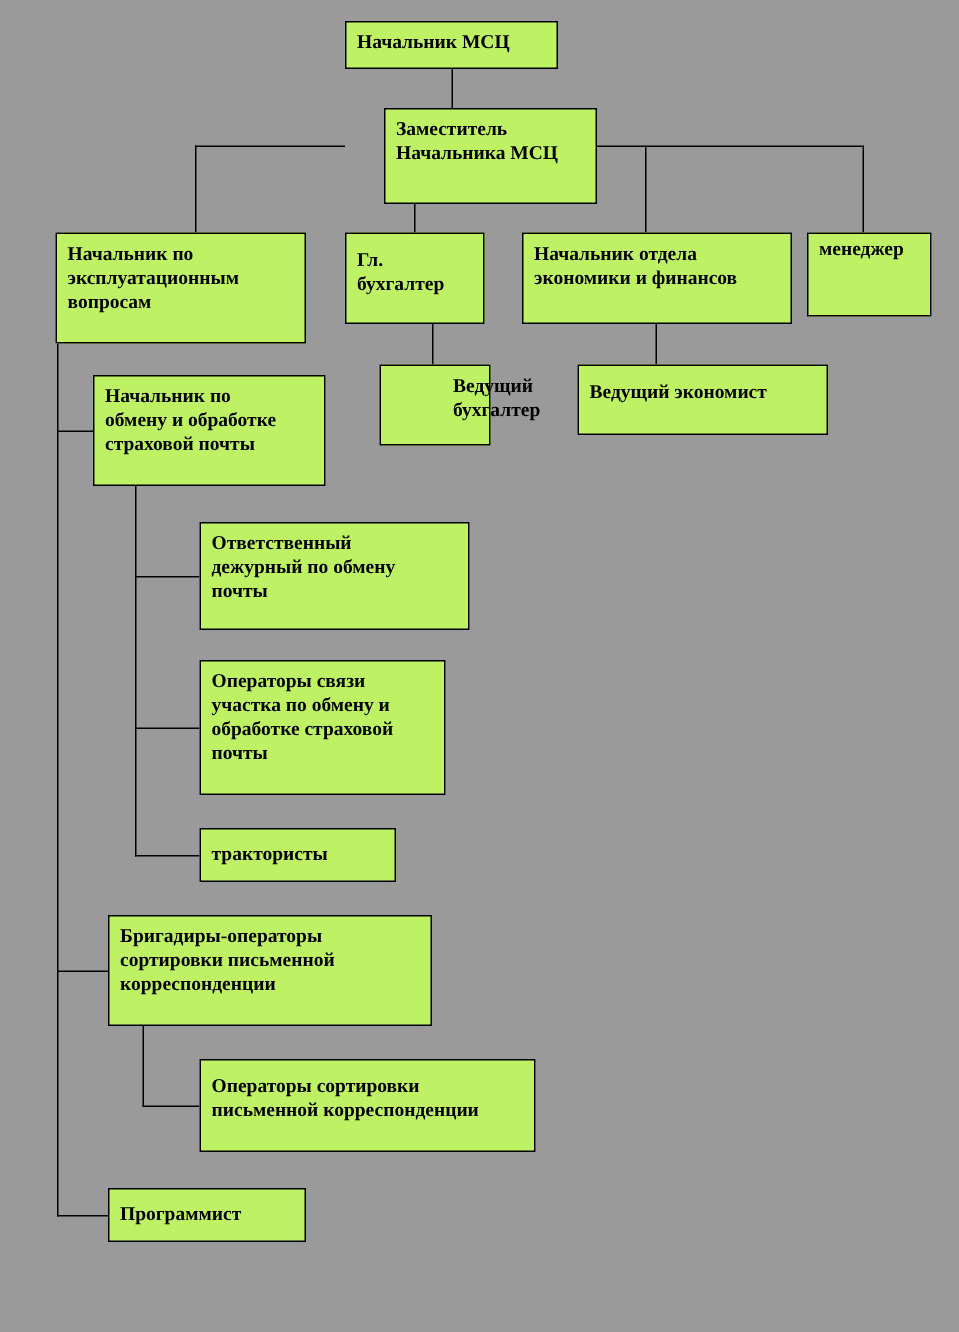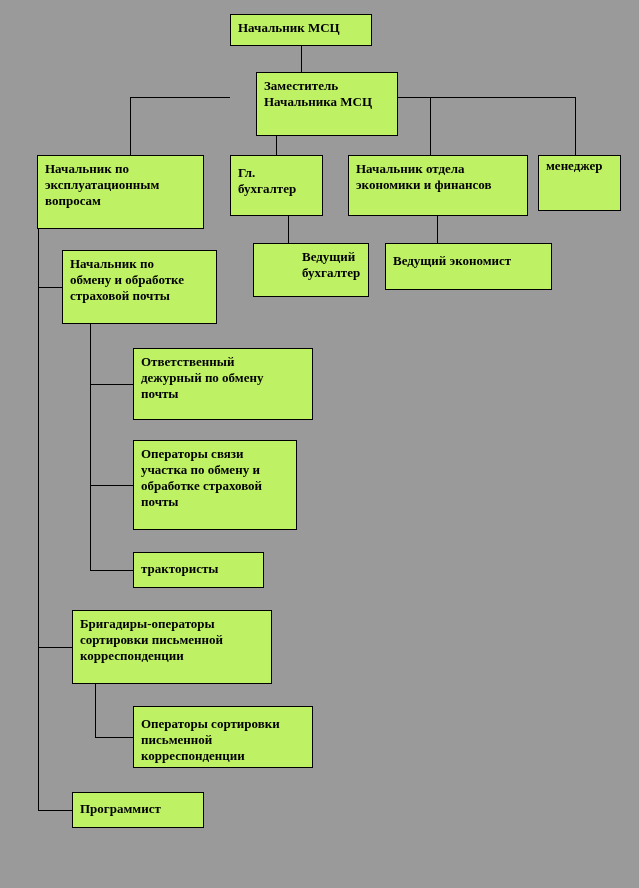--- a/index.html
+++ b/index.html
@@ -34,28 +34,28 @@
   .vline { width: 1px; }
   .hline { height: 1px; }
 
   
   #box-0  { left:230px; top:14px;  width:142px; height:32px; }
   #box-1  { left:230px; top:72px;  width:142px; height:64px;margin-left:26px; }
   #box-2  { left:37px;  top:155px; width:167px; height:74px; }
   #box-3  { left:230px; top:155px; width:93px;  height:61px; padding-top:9px; }
   #box-4  { left:348px; top:155px; width:180px; height:61px; }
   #box-5  { left:538px; top:155px; width:83px;  height:56px; padding-top:2px; }
-  #box-6  { left:253px; top:243px; width:116px;  height:54px;padding-left:48px; }
+  #box-6  { left:253px; top:243px; width:74px;  height:54px;padding-left:48px; }
   #box-7  { left:385px; top:243px; width:167px; height:47px; padding-top:9px; }
   #box-8  { left:62px;  top:250px; width:155px; height:74px; }
   #box-9  { left:133px; top:348px; width:180px; height:72px; }
   #box-10 { left:133px; top:440px; width:164px; height:90px; }
   #box-11 { left:133px; top:552px; width:131px; height:36px; padding-top:8px; }
-  #box-12 { left:72px;  top:610px; width:200px; height:74px; }
-  #box-13 { left:133px; top:706px; width:180px; height:62px; padding-top:9px; }
+  #box-12 { left:72px;  top:610px; width:216px; height:74px; }
+  #box-13 { left:133px; top:706px; width:224px; height:62px; padding-top:9px; }
   #box-14 { left:72px;  top:792px; width:132px; height:36px; padding-top:8px; }
 
   
   #ln-0  { left:301px; top:46px;  height:26px; }   
   #ln-1  { left:130px; top:97px;  width:100px; }   
   #ln-2  { left:130px; top:97px;  height:58px; }   
   #ln-3  { left:372px; top:97px;  width:203px; }   
   #ln-4  { left:430px; top:97px;  height:58px; }   
   #ln-5  { left:575px; top:97px;  height:58px; }   
   #ln-6  { left:276px; top:120px; height:35px; }   

